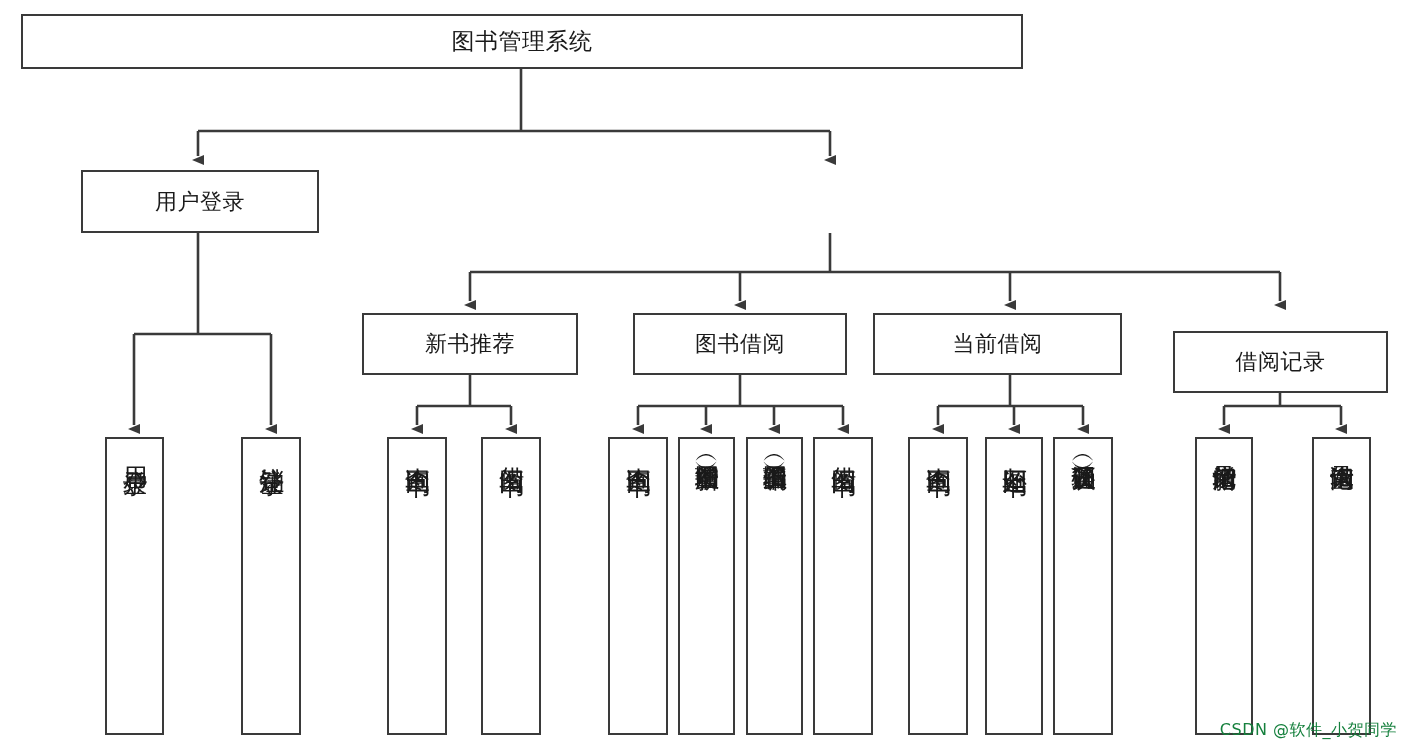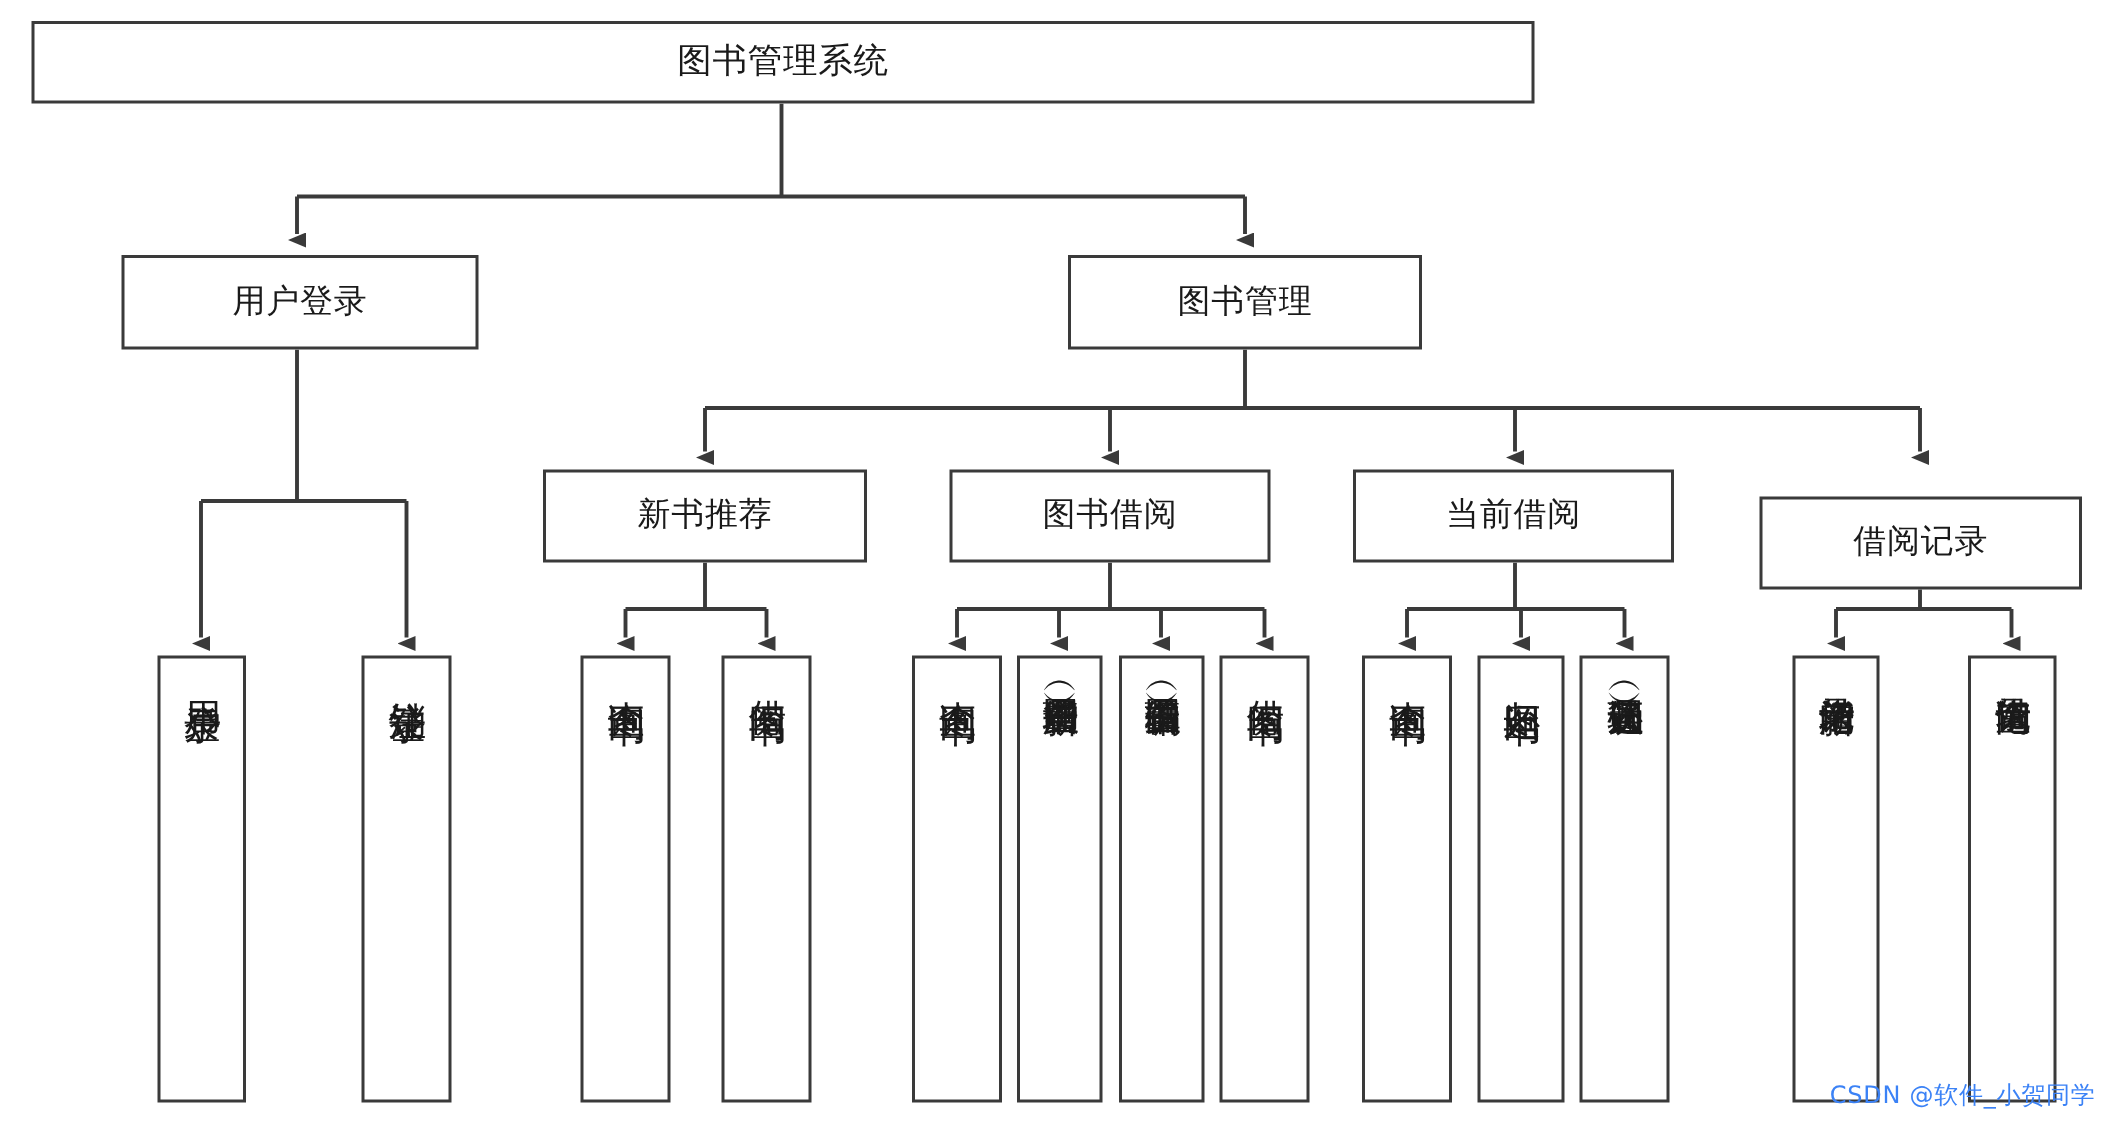--- a/index.html
+++ b/index.html
@@ -67,21 +67,21 @@
   }
   .node.vert.tall-text .node-label {
     font-size: 24px;
     letter-spacing: 0px;
   }
   #watermark {
     position: absolute;
     right: 8px;
     bottom: 6px;
     font-size: 16px;
-    color: #3b82f6;
+    color: #15803d;
     letter-spacing: 0.5px;
     white-space: nowrap;
   }
 </style>
 </head>
 <body>
 
 <div id="diagram-root">
 
   <svg id="edges-layer" width="1405" height="747" viewBox="0 0 1405 747">
@@ -134,31 +134,28 @@
     </g>
   </svg>
 
   <div class="node horiz root" style="left:21px; top:14px; width:1002px; height:55px;">
     <span class="node-label">图书管理系统</span>
   </div>
 
   <div class="node horiz" style="left:81px; top:170px; width:238px; height:63px;">
     <span class="node-label">用户登录</span>
   </div>
-  <div class="node horiz" style="left:712px; top:170px; width:236px; height:63px;">
-    <span class="node-label">图书管理</span>
-  </div>
 
   <div class="node horiz" style="left:633px; top:313px; width:214px; height:62px;">
     <span class="node-label">图书借阅</span>
   </div>
   <div class="node horiz" style="left:362px; top:313px; width:216px; height:62px;">
     <span class="node-label">新书推荐</span>
   </div>
-  <div class="node horiz" style="left:902px; top:313px; width:214px; height:62px;">
+  <div class="node horiz" style="left:873px; top:313px; width:249px; height:62px;">
     <span class="node-label">当前借阅</span>
   </div>
   <div class="node horiz" style="left:1173px; top:331px; width:215px; height:62px;">
     <span class="node-label">借阅记录</span>
   </div>
 
   <div class="node vert" style="left:105px; top:437px; width:59px; height:298px;">
     <span class="node-label">用户登录</span>
   </div>
   <div class="node vert" style="left:241px; top:437px; width:60px; height:298px;">

